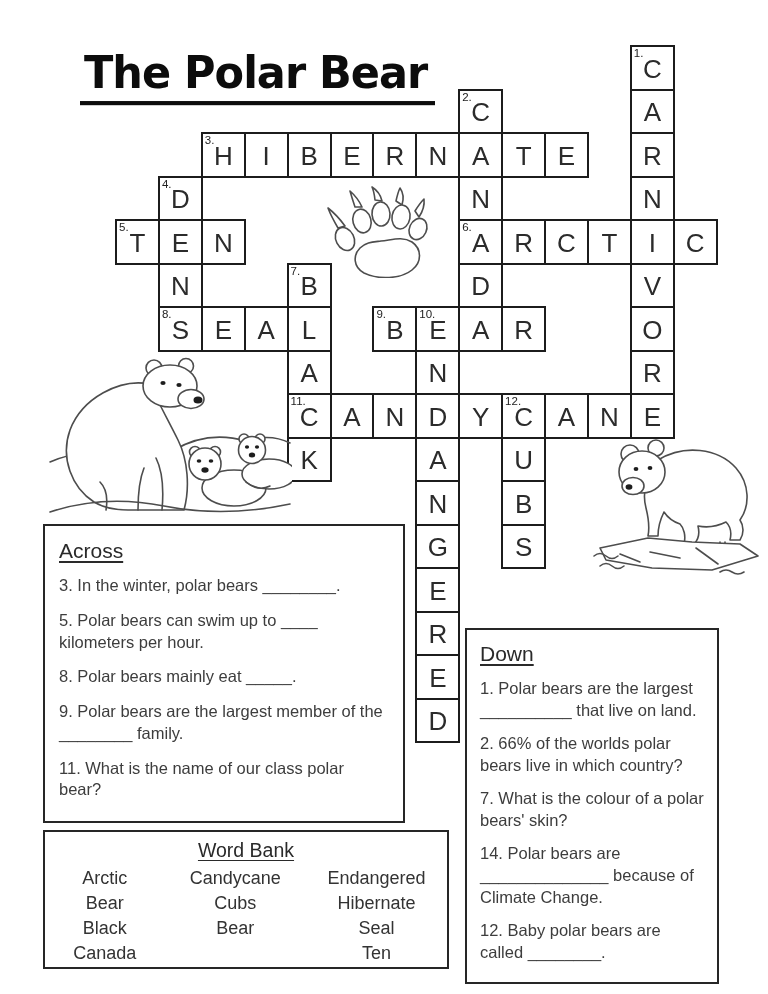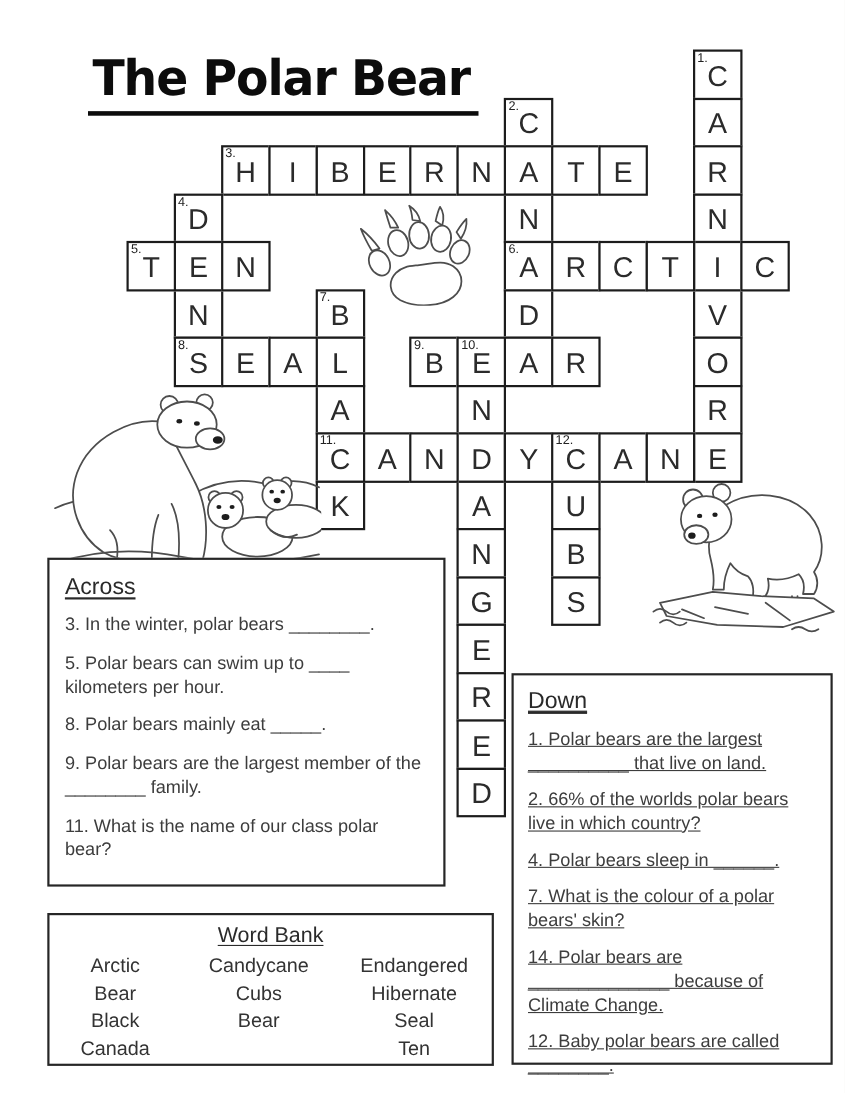--- a/index.html
+++ b/index.html
@@ -18,22 +18,22 @@
   .cellletter { font-size:26px; color:#2b2b2b; padding-top:3px; }
   .cellnum { position:absolute; top:0px; left:2px; font-size:11.5px; color:#222; }
 
   .cluebox { position:absolute; box-sizing:border-box; background:#fff;
              border:2px solid #262626; color:#3d3d3d; }
   .cluehead { font-size:21px; color:#2a2a2a; text-decoration:underline;
               text-underline-offset:3px; margin:0 0 12px 0; }
   .clue { font-size:16.5px; line-height:1.32; margin-bottom:13px; }
   .clue:last-child { margin-bottom:0; }
 
-  .acrossbox { left:43px; top:507px; width:362px; height:299px; padding:13px 14px; }
-  .downbox   { left:465px; top:612px; width:292px; height:356px; padding:12px 13px;text-decoration:underline; }
+  .acrossbox { left:43px; top:524px; width:362px; height:299px; padding:13px 14px; }
+  .downbox   { left:465px; top:628px; width:254px; height:356px; padding:12px 13px; }
   .downbox .clue { margin-bottom:11.5px; }
 
   .wordbank { left:43px; top:830px; width:406px; height:139px; padding:7px 6px; }
   .wbhead { text-align:center; font-size:19.5px; color:#2a2a2a; text-decoration:underline;
             text-underline-offset:3px; margin-bottom:4px; }
   .wbcols { display:grid; grid-template-columns:1fr 1.15fr 1.2fr;gap:15px; }
   .wbcol { text-align:center; }
   .wbword { font-size:18px; line-height:1.39; color:#333; }
 
   .illo { position:absolute; }
@@ -325,21 +325,20 @@
         <div class="clue">9. Polar bears are the largest member of the ________ family.</div>
         <div class="clue">11. What is the name of our class polar bear?</div>
       </div>
   </div>
 
   <div class="cluebox downbox">
     <div class="cluehead">Down</div>
     <div>
         <div class="clue">1. Polar bears are the largest __________ that live on land.</div>
         <div class="clue">2. 66% of the worlds polar bears live in which country?</div>
-        <div class="clue">4. Polar bears sleep in ______.</div>
         <div class="clue">7. What is the colour of a polar bears' skin?</div>
         <div class="clue">14. Polar bears are ______________ because of Climate Change.</div>
         <div class="clue">12. Baby polar bears are called ________.</div>
       </div>
   </div>
 
   <div class="cluebox wordbank">
     <div class="wbhead">Word Bank</div>
     <div class="wbcols">
         <div class="wbcol">

